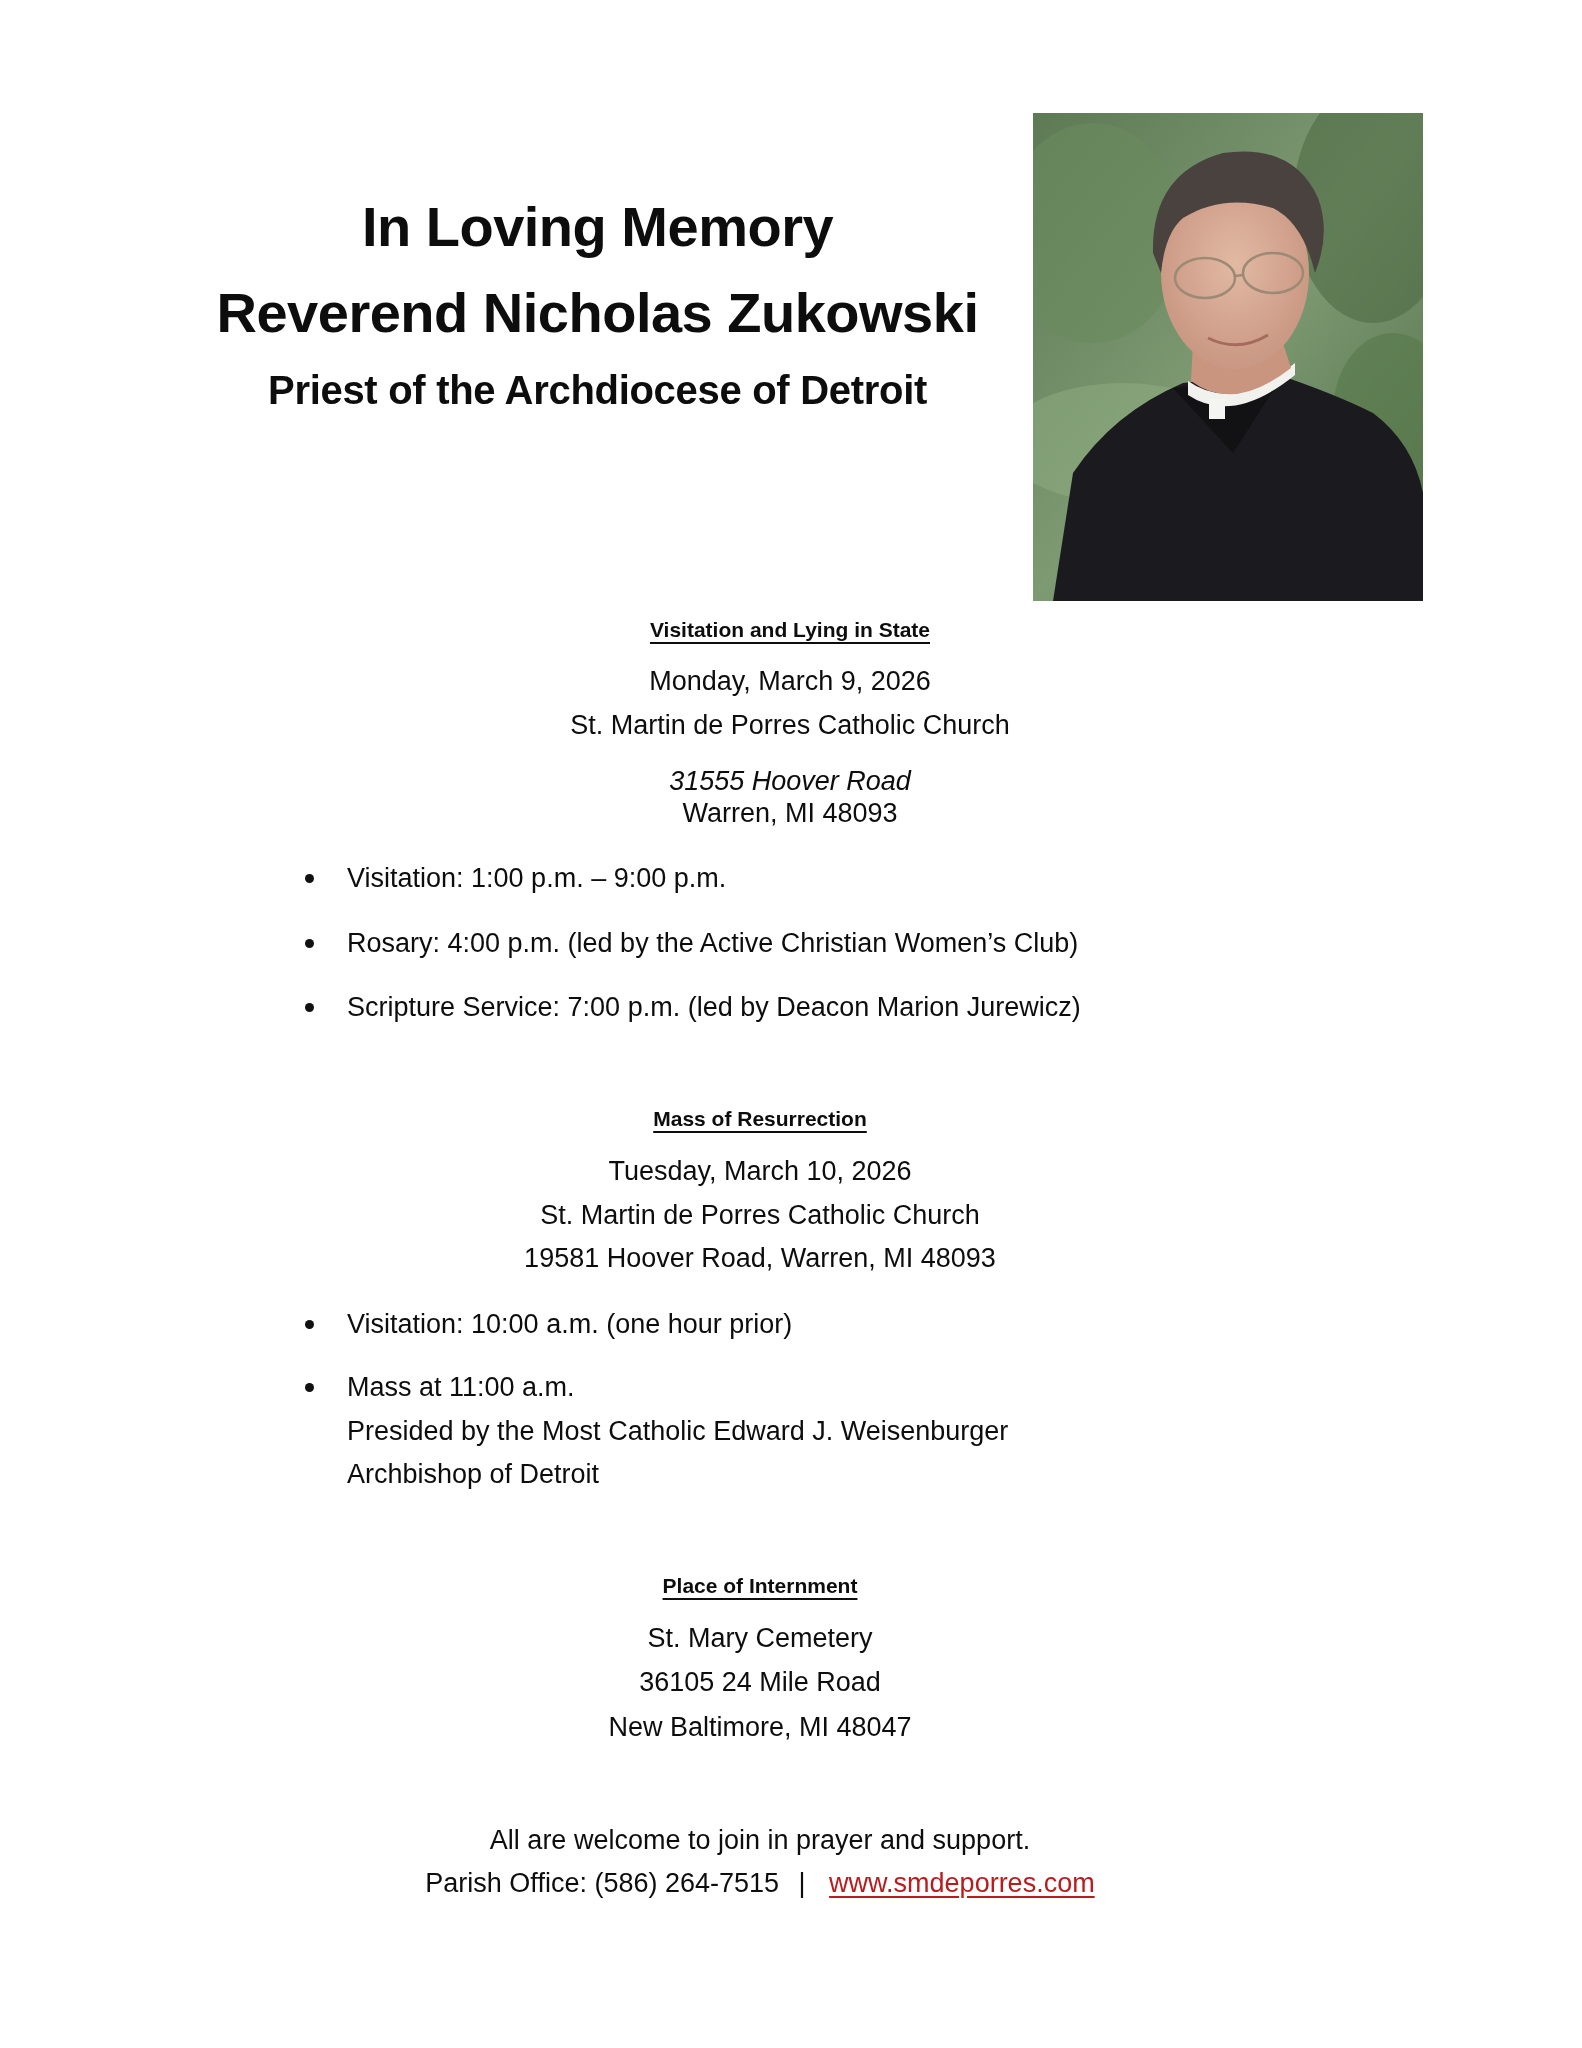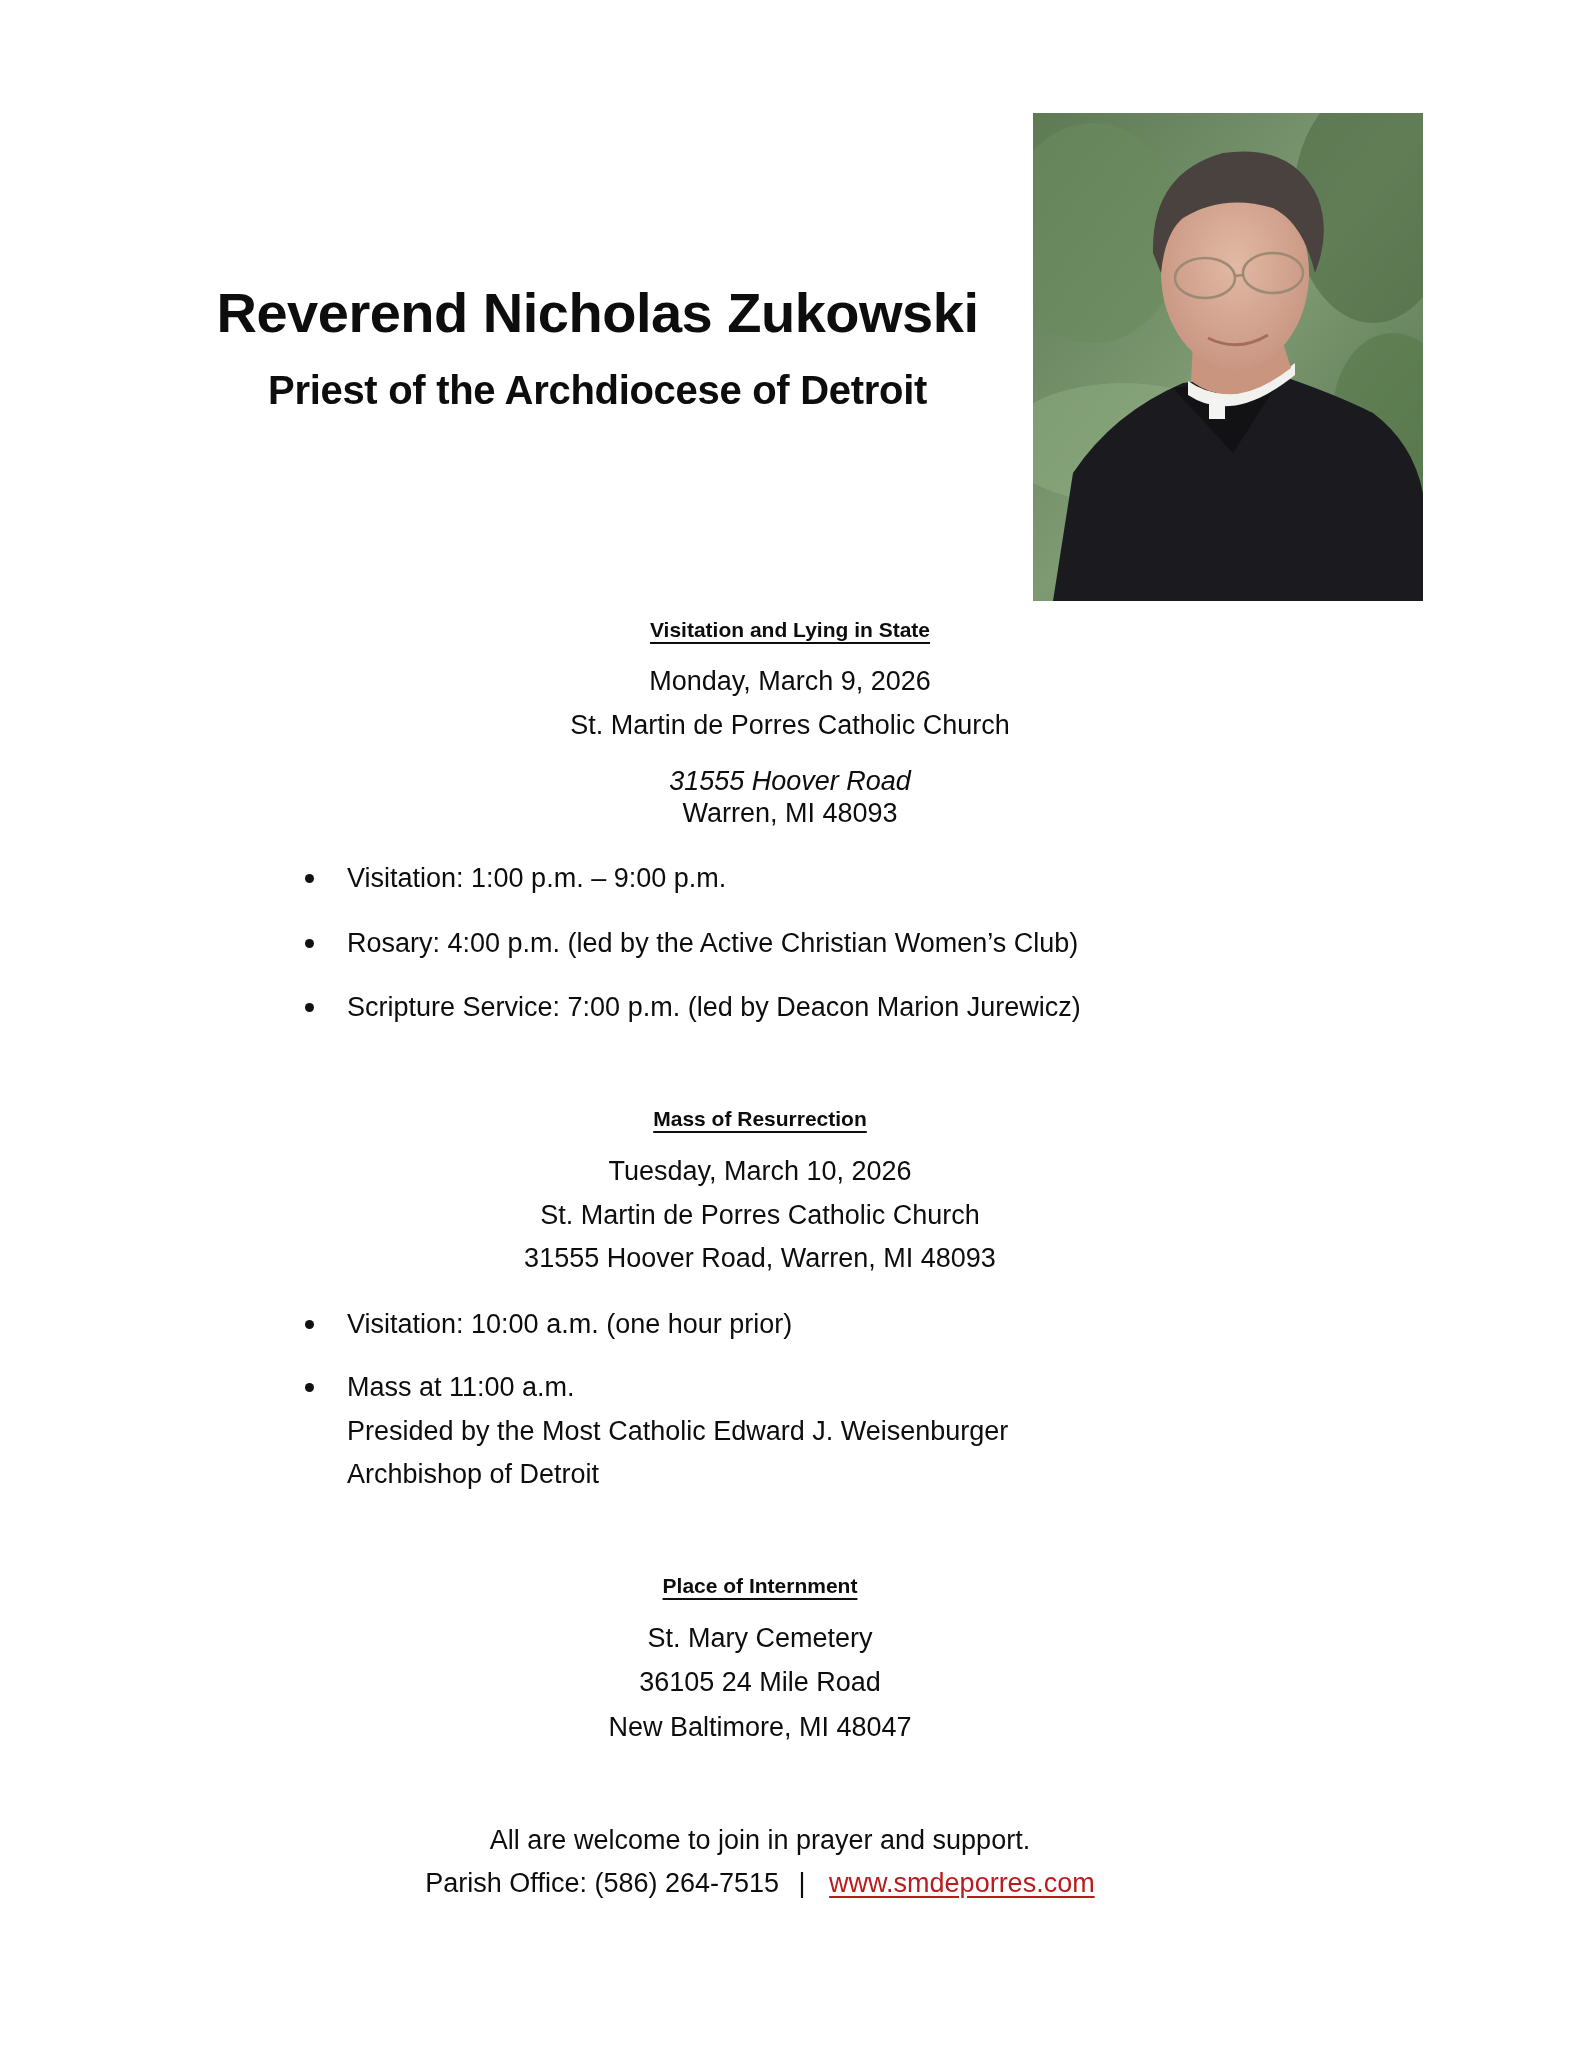--- a/index.html
+++ b/index.html
@@ -19,20 +19,21 @@
   .body-line { font-size: 27px; }
   .bullet-row { position: absolute; left: 305px; font-size: 27px; white-space: nowrap; }
   .bullet-dot { position: absolute; left: 0; top: 12px; width: 9px; height: 9px; border-radius: 50%; background: #111; }
   .bullet-text { position: absolute; left: 42px; top: 0; line-height: 32px; }
   .link { color: #b91c1c; text-decoration: underline; text-underline-offset: 4px; }
 </style>
 </head>
 <body>
 
 <div class="header-block">
+  <div class="center-line title" style="top:194px;">In Loving Memory</div>
   <div class="center-line subtitle" style="top:368px;">Priest of the Archdiocese of Detroit</div>
   <div class="center-line title" style="top:280px;">Reverend Nicholas Zukowski</div>
 </div>
 
 <div class="photo" role="img" aria-label="Portrait of Reverend Nicholas Zukowski in clerical collar and black suit, outdoors with green trees behind">
   <svg width="390" height="488" viewBox="0 0 390 488" xmlns="http://www.w3.org/2000/svg">
     <defs>
       <linearGradient id="bg" x1="0" y1="0" x2="1" y2="1">
         <stop offset="0" stop-color="#5d7a55"></stop>
         <stop offset="0.5" stop-color="#7d9a73"></stop>
@@ -84,21 +85,21 @@
   <span class="bullet-text">Rosary: 4:00 p.m. (led by the Active Christian Women’s Club)</span>
 </div>
 <div class="bullet-row" style="top:991px;">
   <span class="bullet-dot"></span>
   <span class="bullet-text">Scripture Service: 7:00 p.m. (led by Deacon Marion Jurewicz)</span>
 </div>
 
 <div class="center-line section-head" style="top:1107px; left:260px; width:1000px;">Mass of Resurrection</div>
 <div class="center-line body-line" style="top:1156px; left:260px; width:1000px;">Tuesday, March 10, 2026</div>
 <div class="center-line body-line" style="top:1200px; left:260px; width:1000px;">St. Martin de Porres Catholic Church</div>
-<div class="center-line body-line" style="top:1243px; left:260px; width:1000px;">31555 Hoover Road, Warren, MI 48093</div>
+<div class="center-line body-line" style="top:1243px; left:260px; width:1000px;">19581 Hoover Road, Warren, MI 48093</div>
 
 <div class="bullet-row" style="top:1308px;">
   <span class="bullet-dot"></span>
   <span class="bullet-text">Visitation: 10:00 a.m. (one hour prior)</span>
 </div>
 <div class="bullet-row" style="top:1371px;">
   <span class="bullet-dot"></span>
   <span class="bullet-text">Mass at 11:00 a.m.</span>
   <span class="bullet-text" style="top:44px;">Presided by the Most Catholic Edward J. Weisenburger</span>
   <span class="bullet-text" style="top:87px;">Archbishop of Detroit</span>

